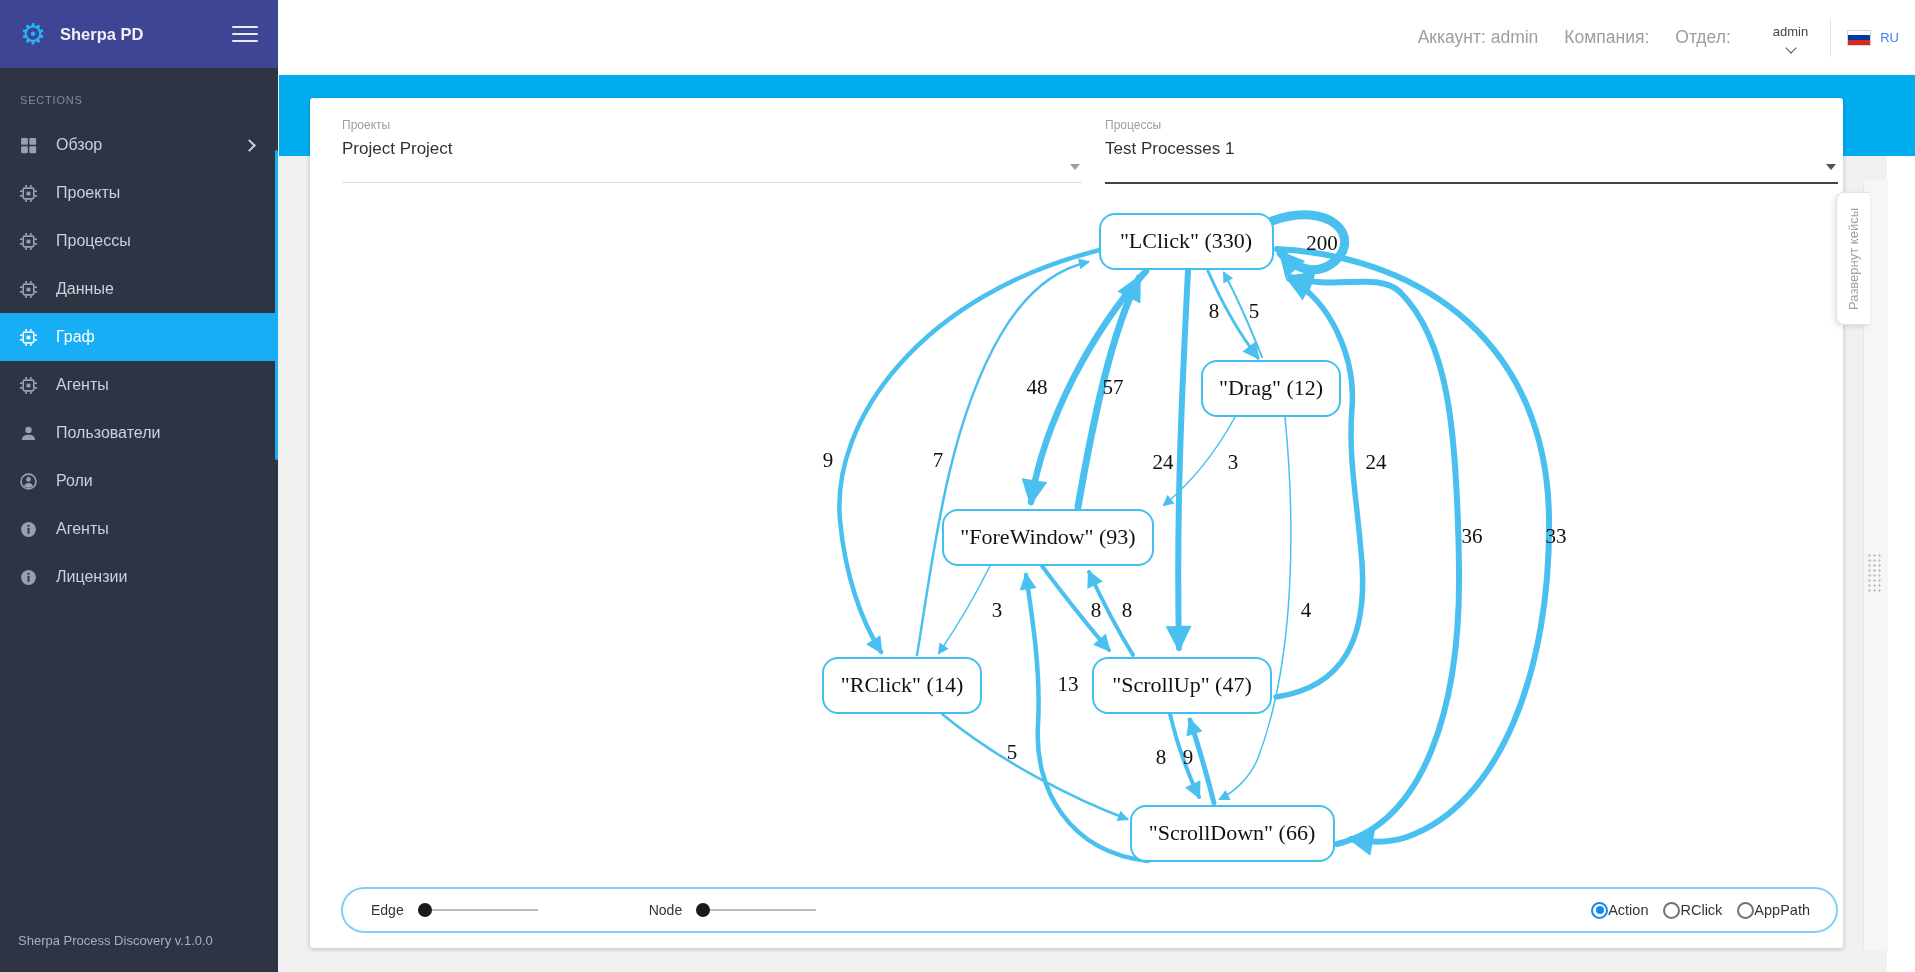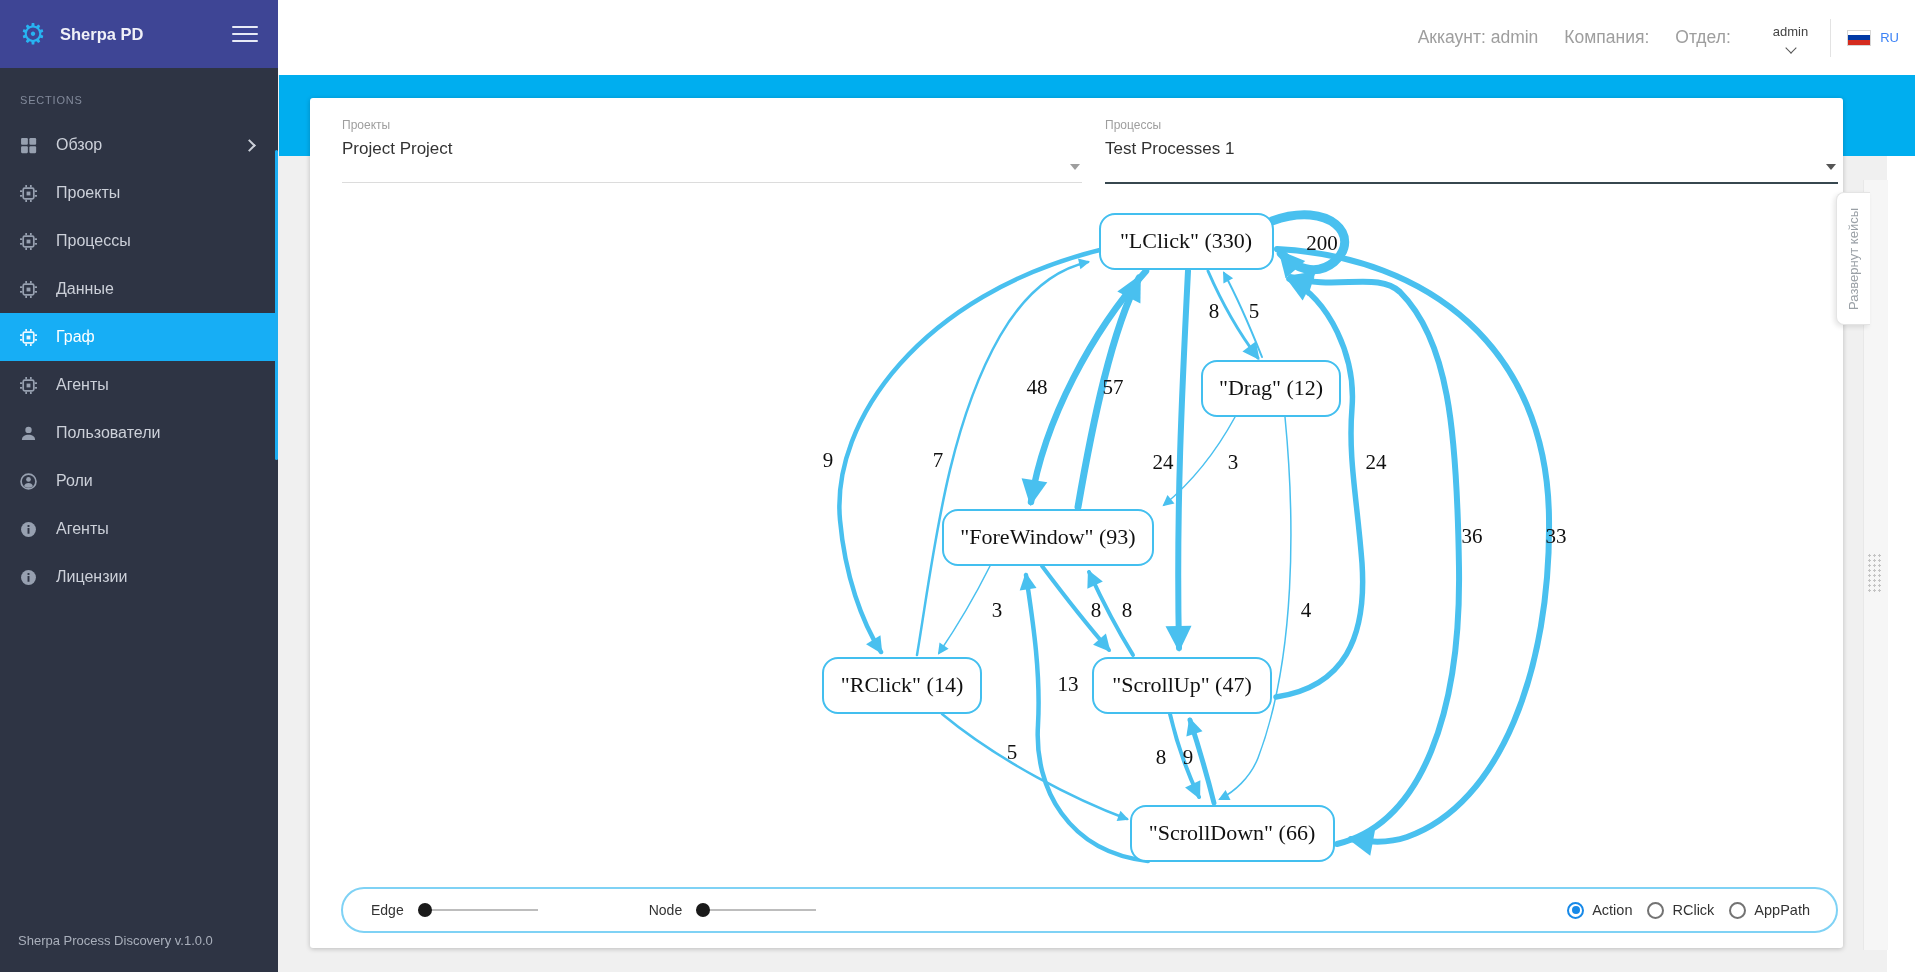--- a/index.html
+++ b/index.html
@@ -62,21 +62,21 @@
 
   
   .control-bar{position:absolute;left:31px;bottom:15px;width:1497px;height:46px;border:2px solid #7fd2f5;
       border-radius:24px;display:flex;align-items:center;background:#fff;box-sizing:border-box;z-index:5;}
   .ctl-label{font-size:14px;color:#333;margin-left:28px;}
   .slider{width:120px;margin-left:14px;position:relative;height:14px;cursor:pointer;}
   .slider .track{position:absolute;top:6px;left:0;right:0;height:2px;background:#bdbdbd;}
   .slider .thumb{position:absolute;left:0;top:0;width:14px;height:14px;border-radius:50%;background:#1a1a1a;}
   .ctl-node{margin-left:86px;padding-left:25px;}
   .radios{margin-left:auto;margin-right:26px;display:flex;align-items:center;gap:15px;}
-  .radio{display:flex;align-items:center;gap:8px;font-size:14.5px;color:#333;cursor:pointer;}
+  .radio{display:flex;align-items:center;font-size:14.5px;color:#333;cursor:pointer;}
   .rb{width:17px;height:17px;border-radius:50%;border:2px solid #737373;box-sizing:border-box;position:relative;}
   .rb.on{border-color:#1789e8;}
   .rb.on::after{content:'';position:absolute;inset:2.5px;border-radius:50%;background:#1789e8;}
 
   
   .right-strip{position:absolute;left:1863px;top:180px;width:24px;height:770px;background:#f6f6f6;border-left:1px solid #e8e8e8;z-index:5;}
   .side-tab{position:absolute;left:1836px;top:192px;width:33px;height:131px;background:#fff;border:1px solid #e4e4e4;border-right:none;
       border-radius:8px 0 0 8px;box-shadow:-2px 2px 5px rgba(0,0,0,.10);z-index:6;display:flex;align-items:center;justify-content:center;cursor:pointer;}
   .side-tab span{writing-mode:vertical-rl;transform:rotate(180deg);font-size:13px;color:#9aa0a6;white-space:nowrap;}
   .dots{position:absolute;left:1867px;top:553px;width:15px;height:40px;z-index:7;

